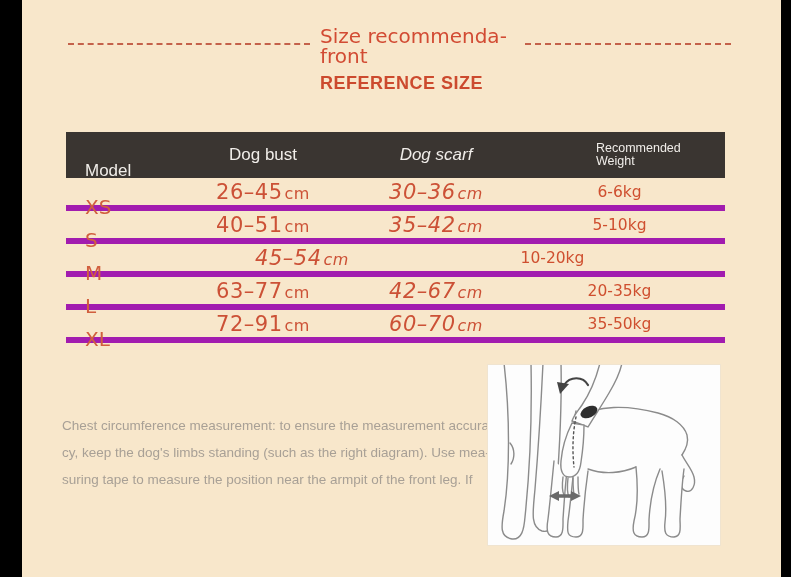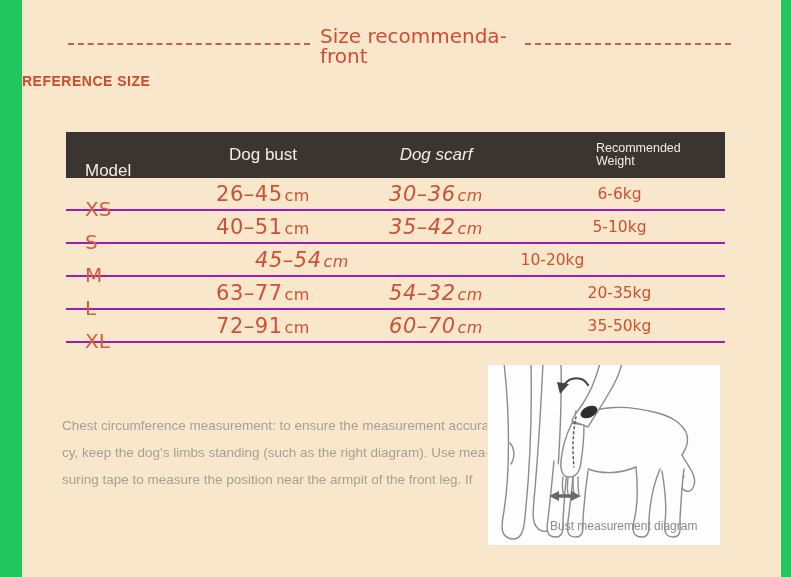--- a/index.html
+++ b/index.html
@@ -3,60 +3,60 @@
 <meta charset="utf-8">
 <style>
   * { margin:0; padding:0; box-sizing:border-box; }
   html,body { width:791px; height:577px; }
   body {
     font-family: "Liberation Sans", sans-serif;
     background:#ffffff;
     position:relative;
     overflow:hidden;
   }
-  .page { position:absolute; inset:0; background:#22c55e; }
+  .page { position:absolute; inset:0; background:#000000; }
   .panel {
     position:absolute; left:22px; top:0; width:759px; height:577px;
     background:#f8e7cb;
   }
 
   
   .dash {
     position:absolute; top:43px; height:0;
     border-top:2px dashed #c4614a;
   }
   .dash-left  { left:46px;  width:242px; }
   .dash-right { left:503px; width:206px; }
   .title {
     position:absolute; left:298px; top:26px;
     font-size:20px; line-height:20px; color:#d24b33;
     font-family:"DejaVu Sans", sans-serif;
   }
   .subtitle {
     position:absolute; left:0; right:0; top:73px;
-    font-size:14px; font-weight:bold;
+    text-align:center; font-size:18px; font-weight:bold;
     letter-spacing:0.5px; color:#cc4a2e;
   }
 
   
   .size-table { position:absolute; left:44px; top:132px; width:659px; }
   .thead {
     display:flex; align-items:center; height:46px;
     background:#3a3531; color:#f0ede9;
   }
   .thead .c-model { font-size:17px; }
   .thead .c-bust, .thead .c-scarf { font-size:17px; }
   .thead .c-weight { font-size:12.5px; line-height:13.5px; text-align:left; padding-left:54px; }
   .c-model  { width:130px; padding-left:19px; text-align:left;margin-top:31px; }
   .c-bust   { width:134px; text-align:center; }
   .c-scarf  { width:212px; text-align:center;font-style:italic; }
   .c-weight { flex:1; text-align:center; padding-right:28px; }
   .trow {
     display:flex; align-items:center; height:33px;
-    border-bottom:2px solid #a21caf;
+    border-bottom:6px solid #a21caf;
   }
   .trow .c-model {
     font-size:20px; color:#d15f3e;
     font-family:"DejaVu Sans", sans-serif;
   }
   .trow .c-bust, .trow .c-scarf {
     font-size:21px; color:#cc5136; letter-spacing:0.5px;
     font-family:"DejaVu Sans", sans-serif;
   }
   .unit { font-size:16px; margin-left:2px; }
@@ -124,21 +124,21 @@
 
       <div class="trow">
         <div class="c-model">M</div>
         <div class="c-scarf"><span>45–54</span><span class="unit">cm</span></div>
         <div class="c-weight">10-20kg</div>
       </div>
 
       <div class="trow">
         <div class="c-model">L</div>
         <div class="c-bust"><span>63–77</span><span class="unit">cm</span></div>
-        <div class="c-scarf"><span>54–32</span><span class="unit">cm</span></div>
+        <div class="c-scarf"><span>42–67</span><span class="unit">cm</span></div>
         <div class="c-weight">20-35kg</div>
       </div>
 
       <div class="trow">
         <div class="c-model">XL</div>
         <div class="c-bust"><span>72–91</span><span class="unit">cm</span></div>
         <div class="c-scarf"><span>60–70</span><span class="unit">cm</span></div>
         <div class="c-weight">35-50kg</div>
       </div>
     </div>
@@ -178,17 +178,16 @@
 
         <path d="M100,20 C95,11 82,11 76,20" stroke="#444444" stroke-width="2.2"></path>
         <polygon points="69,17 81,19 72,29" fill="#444444" stroke="none"></polygon>
 
         <g>
           <line x1="69" y1="131" x2="85" y2="131" stroke="#6a6a6a" stroke-width="3.5"></line>
           <polygon points="61,131 71,126 71,136" fill="#6a6a6a" stroke="none"></polygon>
           <polygon points="93,131 83,126 83,136" fill="#6a6a6a" stroke="none"></polygon>
         </g>
       </svg>
-      <div class="caption">Bust measurement diagram</div>
     </div>
 
   </div>
 </div>
 
 </body></html>

